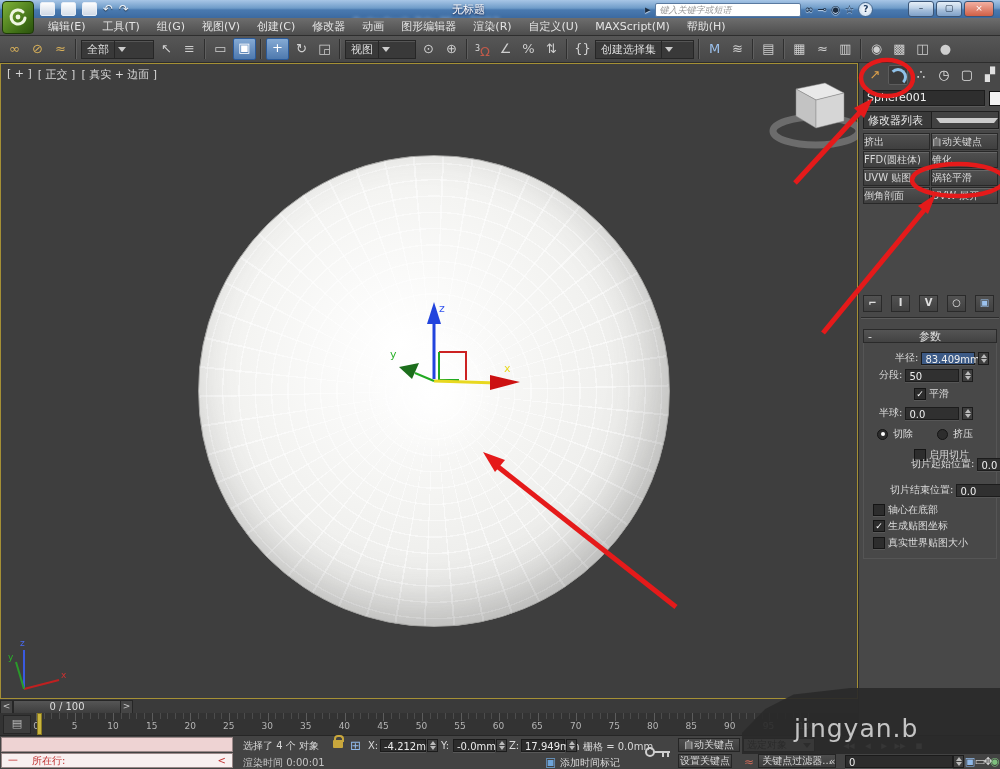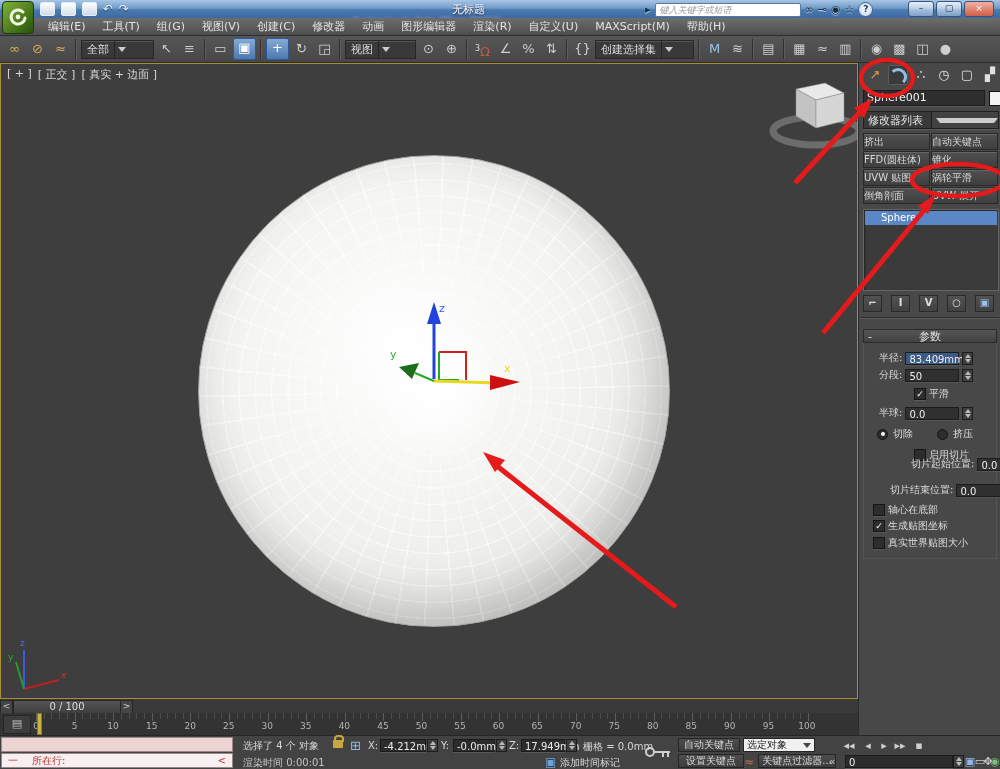--- a/index.html
+++ b/index.html
@@ -324,38 +324,35 @@
     <div class="btngrid">
       <span class="pbtn">挤出</span>
       <span class="pbtn">自动关键点</span>
       <span class="pbtn">FFD(圆柱体)</span>
       <span class="pbtn">锥化</span>
       <span class="pbtn">UVW 贴图</span>
       <span class="pbtn">涡轮平滑</span>
       <span class="pbtn">倒角剖面</span>
       <span class="pbtn">UVW 展开</span>
     </div>
-    <div class="stackbox">
-      <div class="stackrow">Sphere</div>
-    </div>
     <div class="stacktools">
       <span class="stool">⌐</span>
       <span class="stool">I</span>
       <span class="stool">V</span>
       <span class="stool">○</span>
       <span class="stool blue">▣</span>
     </div>
     <div class="pdivider"></div>
     <div class="rollout-h">
       <span class="minus">-</span>
       <span>参数</span>
     </div>
     <div class="rollout-b"></div>
 
-    <div class="prow" style="left:20px;top:288px;">
+    <div class="prow" style="left:36px;top:288px;">
       <span>半径:</span>
       <span class="pfield selhl" style="width:54px">83.409mm</span>
       <span class="spin">
           <i class="up"></i>
           <i class="dn"></i>
         </span>
     </div>
     <div class="prow" style="left:20px;top:305px;">
       <span>分段:</span>
       <span class="pfield" style="width:54px">50</span>
@@ -494,21 +491,21 @@
     <span class="sb-text" style="left:583px;top:4px;">栅格 = 0.0mm</span>
     <span class="sb-text" style="left:545px;top:19px;color:#6da3d8;font-size:12px;">▣</span>
     <span class="sb-text" style="left:560px;top:20px;">添加时间标记</span>
     <svg style="position:absolute;left:644px;top:8px;" width="28" height="16">
       <circle cx="6" cy="8" r="4" stroke="#cfcfcf" stroke-width="2" fill="none"></circle>
       <line x1="10" y1="8" x2="26" y2="8" stroke="#cfcfcf" stroke-width="2"></line>
       <line x1="19" y1="8" x2="19" y2="13" stroke="#cfcfcf" stroke-width="2"></line>
       <line x1="24" y1="8" x2="24" y2="13" stroke="#cfcfcf" stroke-width="2"></line>
     </svg>
     <span class="sb-btn" style="left:678px;top:2px;width:62px;">自动关键点</span>
-    <span class="sb-btn" style="left:678px;top:18px;width:66px;">设置关键点</span>
+    <span class="sb-btn" style="left:678px;top:18px;width:54px;">设置关键点</span>
     <span class="sb-btn white" style="left:743px;top:2px;width:72px;">
       <span>选定对象</span>
         <span class="caret" style="border-top-color:#444"></span>
     </span>
     <span class="sb-text" style="left:744px;top:19px;color:#cc6a5a;font-size:12px;">≈</span>
     <span class="sb-btn" style="left:758px;top:18px;width:78px;">关键点过滤器...</span>
     <span class="navico" style="left:843px;top:3px;">◂◂</span>
     <span class="navico" style="left:862px;top:3px;">◂</span>
     <span class="navico" style="left:878px;top:3px;">▸</span>
     <span class="navico" style="left:894px;top:3px;">▸▸</span>
@@ -519,20 +516,23 @@
         <i class="up"></i>
         <i class="dn"></i>
       </span>
     <span class="navico" style="left:964px;top:19px;color:#8fb8e8;">▣</span>
     <span class="navico" style="left:974px;top:19px;">▭</span>
     <span class="navico" style="left:982px;top:19px;">✥</span>
     <span class="navico" style="left:989px;top:19px;color:#7ec07e;">◉</span>
 
   </div>
 
+  <div class="watermark">
+    <span class="wm-text">jingyan.b</span>
+  </div>
 
   <svg class="annot" viewBox="0 0 1000 769">
     <ellipse cx="887" cy="78" rx="26" ry="18" fill="none" stroke="#e51a1a" stroke-width="4.5"></ellipse>
     <line x1="795" y1="183" x2="862" y2="110" stroke="#e51a1a" stroke-width="5"></line>
     <polygon points="873,98 864,118 854,108" fill="#e51a1a"></polygon>
     <ellipse cx="958" cy="180" rx="46" ry="16" fill="none" stroke="#e51a1a" stroke-width="4.5"></ellipse>
     <line x1="823" y1="333" x2="925" y2="209" stroke="#e51a1a" stroke-width="5"></line>
     <polygon points="936,194 928,214 918,206" fill="#e51a1a"></polygon>
     <line x1="676" y1="607" x2="497" y2="466" stroke="#e51a1a" stroke-width="5"></line>
     <polygon points="483,452 505,460 495,472" fill="#e51a1a"></polygon>

